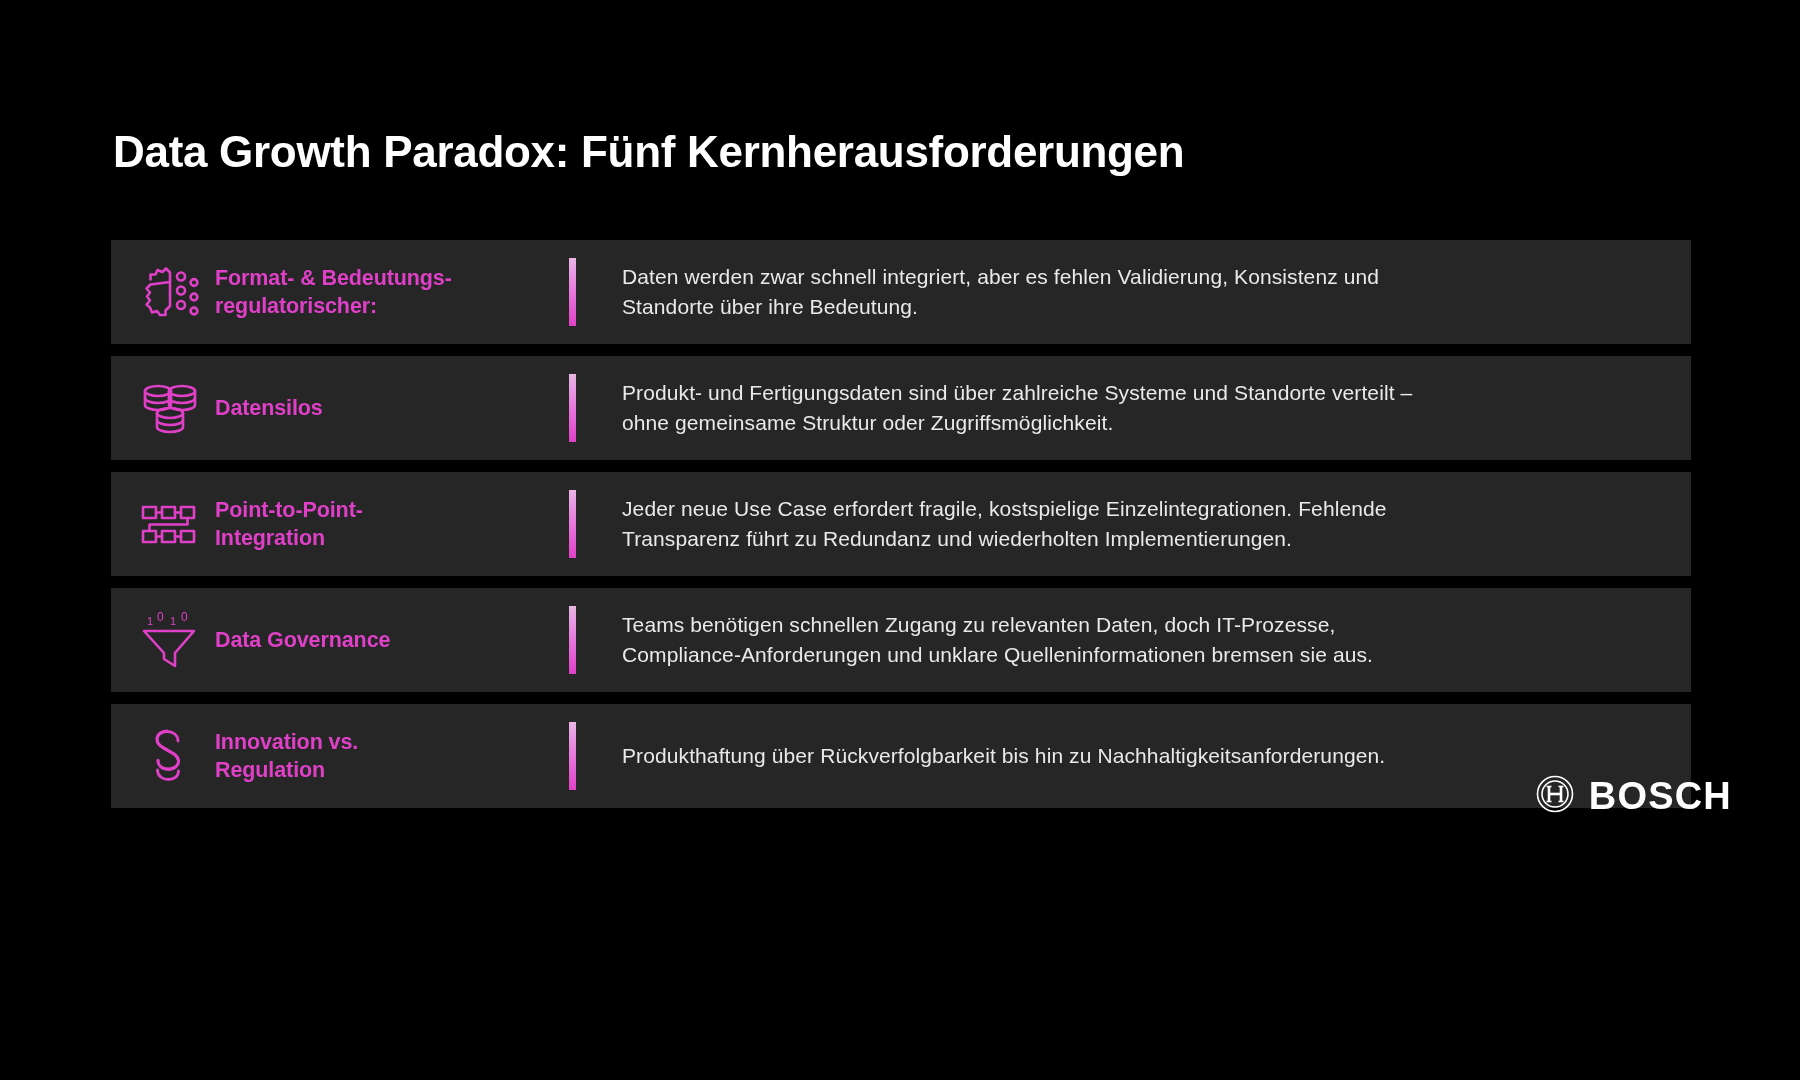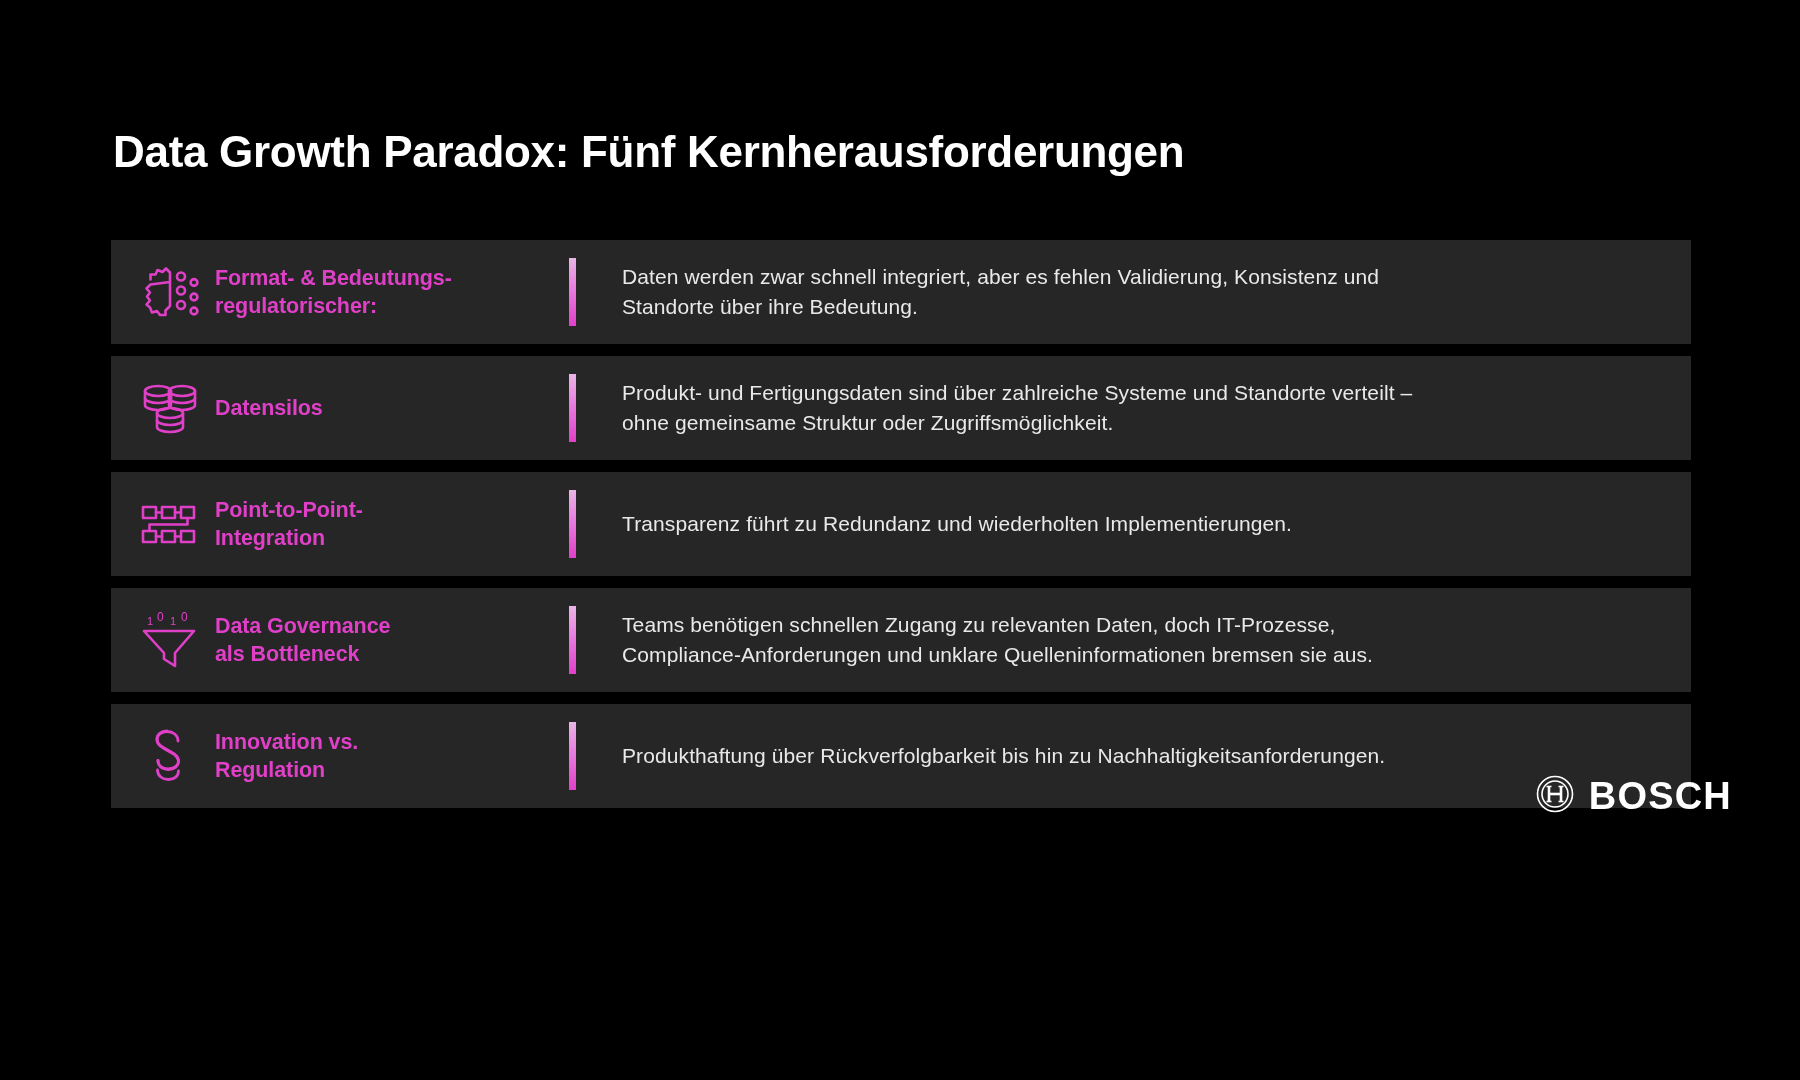--- a/index.html
+++ b/index.html
@@ -175,37 +175,37 @@
           <path d="M36 43.5 L42 43.5"></path>
           <path d="M48.5 25 L48.5 31.5 L10.5 31.5 L10.5 38"></path>
         </svg>
       </div>
       <div class="label-cell">
         <span>Point-to-Point-</span>
         <span class="l2">Integration</span>
       </div>
       <div class="divider"></div>
       <div class="desc-cell">
+        <span>Jeder neue Use Case erfordert fragile, kostspielige Einzelintegrationen. Fehlende</span>
         <span class="d2">Transparenz führt zu Redundanz und wiederholten Implementierungen.</span>
       </div>
     </div>
 
     <div class="row">
       <div class="icon-cell">
         <svg width="62" height="62" viewBox="0 0 62 62" fill="none" stroke="#e040c8" stroke-width="2.6" stroke-linejoin="round" stroke-linecap="round">
           <text x="8" y="16" font-family="Liberation Sans, sans-serif" font-size="11" fill="#e040c8" stroke="none">1</text>
           <text x="18" y="12" font-family="Liberation Sans, sans-serif" font-size="12" fill="#e040c8" stroke="none">0</text>
           <text x="31" y="16" font-family="Liberation Sans, sans-serif" font-size="11" fill="#e040c8" stroke="none">1</text>
           <text x="42" y="12" font-family="Liberation Sans, sans-serif" font-size="12" fill="#e040c8" stroke="none">0</text>
           <path d="M5 22 L55 22 L36 44 L36 57 L25 50 L25 44 Z"></path>
         </svg>
       </div>
       <div class="label-cell">
         <span>Data Governance</span>
-        <span class="l2">als Bottleneck</span>
       </div>
       <div class="divider"></div>
       <div class="desc-cell">
         <span>Teams benötigen schnellen Zugang zu relevanten Daten, doch IT-Prozesse,</span>
         <span class="d2">Compliance-Anforderungen und unklare Quelleninformationen bremsen sie aus.</span>
       </div>
     </div>
 
     <div class="row">
       <div class="icon-cell">

